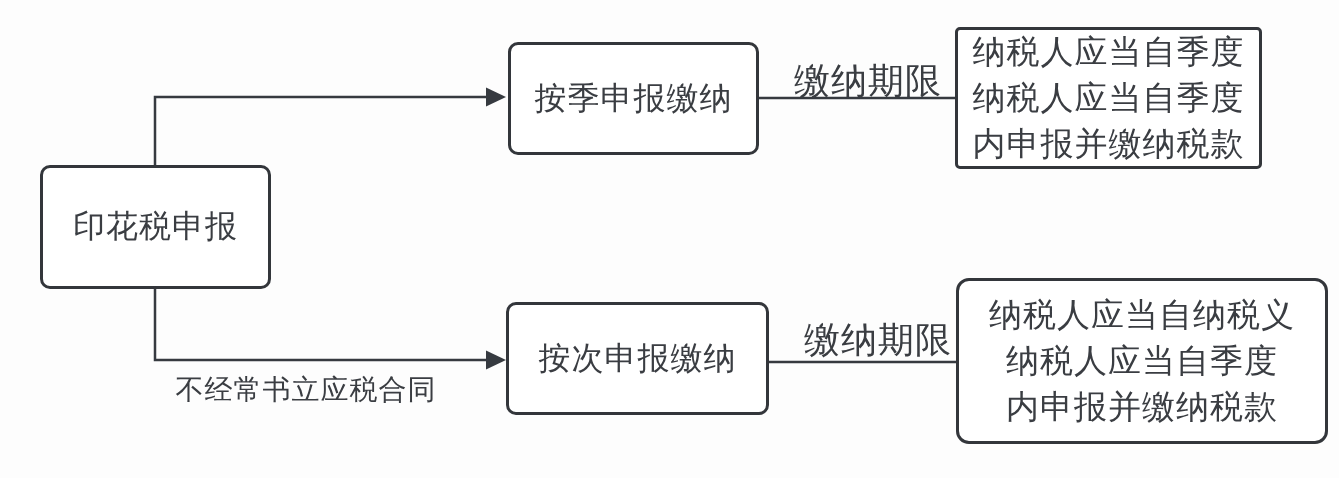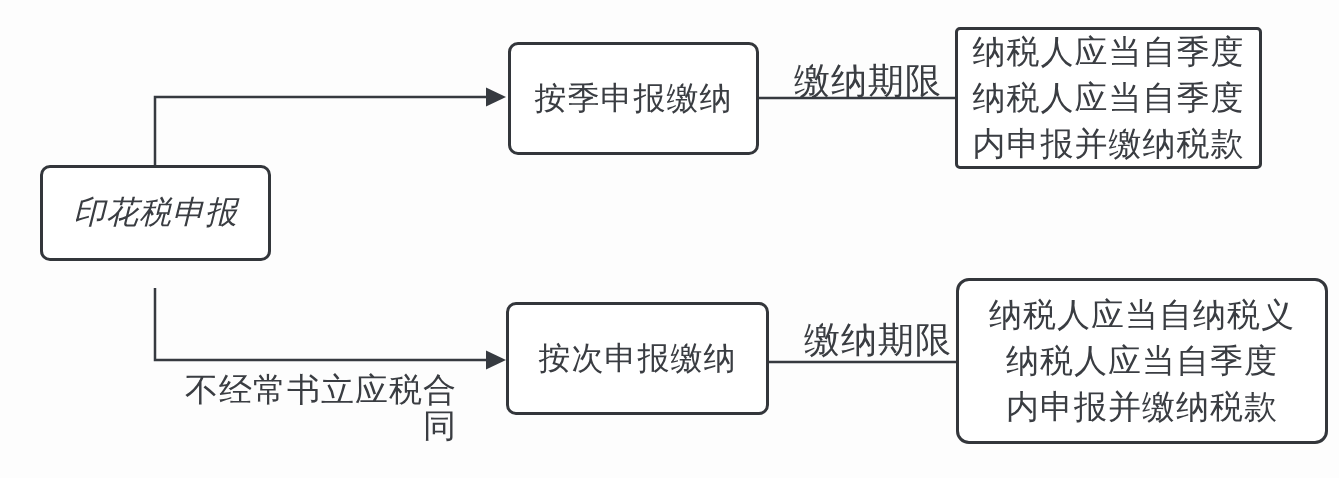--- a/index.html
+++ b/index.html
@@ -32,21 +32,21 @@
     background: #ffffff;
     border: 3px solid #33363b;
     border-radius: 10px;
     display: flex;
     flex-direction: column;
     align-items: center;
     justify-content: center;
     text-align: center;
   }
   .node-title { font-size: 32px; letter-spacing: 1px; }
-  .node-root    { left: 40px;  top: 165px; width: 231px; height: 96px; font-style: italic; }
+  .node-root    { left: 40px;  top: 165px; width: 231px; height: 124px; }
   .node-quarter { left: 508px; top: 42px;  width: 251px; height: 113px; }
   .node-percase { left: 506px; top: 302px; width: 263px; height: 113px; }
   .node-detail-quarter { left: 955px; top: 27px;  width: 307px; height: 142px; border-radius: 5px; }
   .node-detail-percase { left: 956px; top: 278px; width: 372px; height: 166px; border-radius: 13px; }
   .detail-line {
     font-size: 33px;
     line-height: 46px;
     letter-spacing: 1px;
     white-space: nowrap;
   }
@@ -57,24 +57,24 @@
     text-align: center;
     width: 180px;
   }
   .edge-label-quarter { left: 778px; top: 57px; }
   .edge-label-percase { left: 788px; top: 316px; }
   .branch-label {
     position: absolute;
     left: 155px;
     top: 372px;
     width: 302px;
-    font-size: 33px;
+    font-size: 28px;
     line-height: 36px;
     letter-spacing: 1px;
-    text-align: right;
+    text-align: center;
   }
 </style>
 </head>
 <body>
 
 <div class="canvas">
 
   <svg class="connectors" viewBox="0 0 1339 478" aria-hidden="true">
 
     <path class="edge" d="M155 166 L155 97 L486 97"></path>

